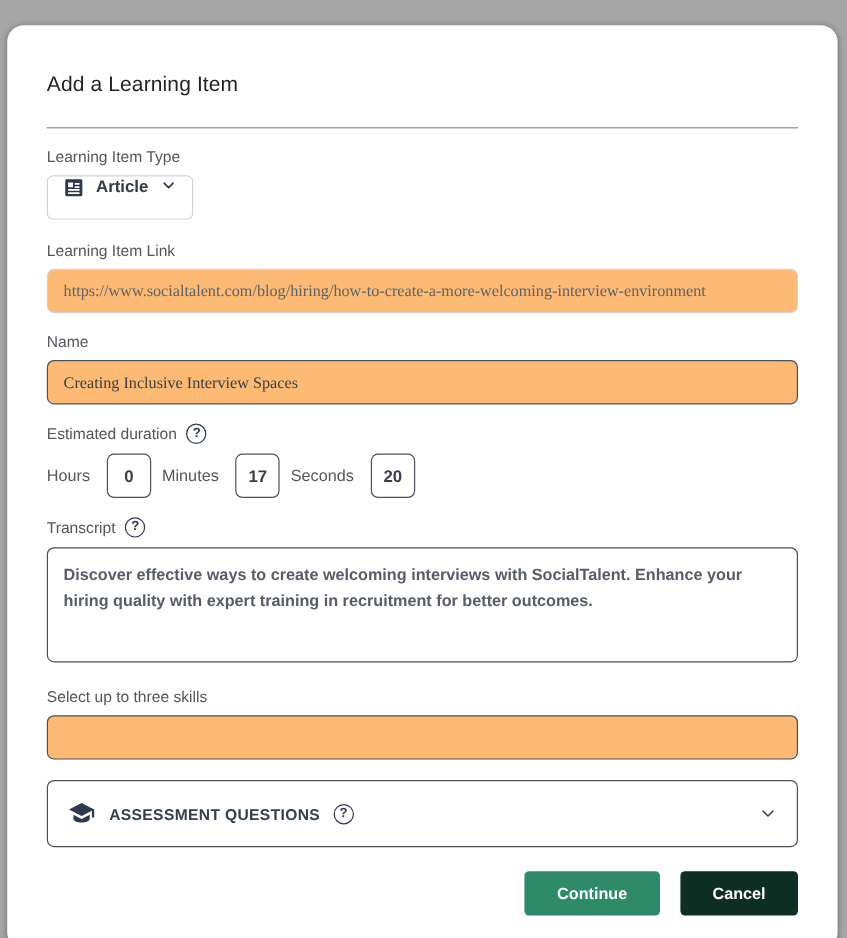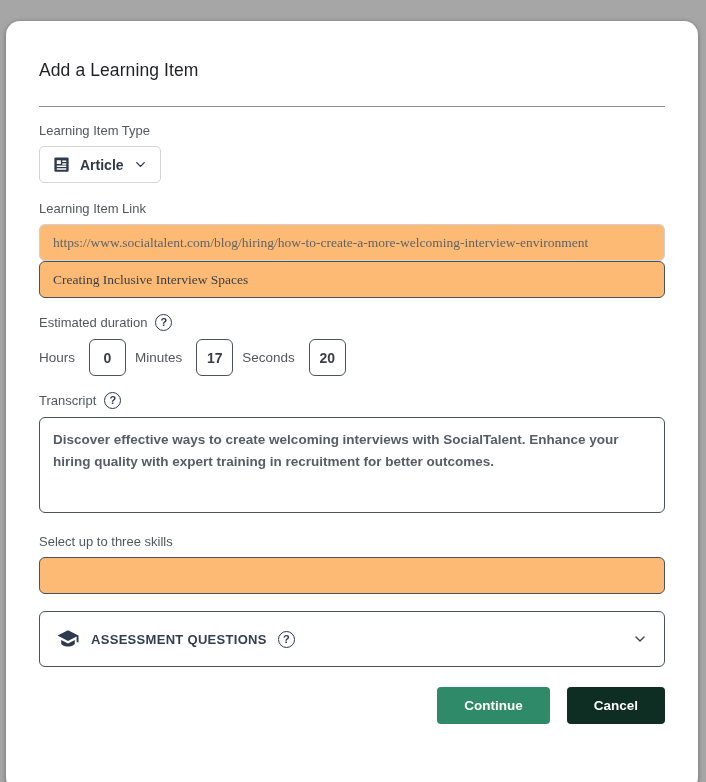--- a/index.html
+++ b/index.html
@@ -32,21 +32,21 @@
     display:flex;align-items:center;gap:8px;margin:16px 0 8px 0;
   }
   .label-row .field-label{margin:0;}
   .help-badge{
     width:17px;height:17px;border:1.6px solid #2e3a4e;border-radius:50%;
     color:#2e3a4e;font-size:11px;font-weight:700;line-height:1;
     display:inline-flex;align-items:center;justify-content:center;
     box-sizing:border-box;flex:0 0 auto;
   }
   .type-dropdown{
-    display:inline-flex;align-items:center;gap:9px;
+    display:inline-flex;gap:9px;
     height:37px;padding:0 12px;
     background:#fff;border:1px solid #d4d4d4;border-radius:5px;
     font-family:inherit;font-size:14px;font-weight:700;color:#303a44;
     cursor:pointer;
   }
   .type-dropdown svg{display:block;}
   .text-input{
     display:block;width:100%;height:37px;box-sizing:border-box;
     border-radius:6px;padding:0 13px;
     font-family:Liberation Serif, serif;font-size:13.5px;background:#fdba74;outline:none;
@@ -114,20 +114,21 @@
             <path d="M6 9l6 6 6-6"></path>
           </svg>
       </span>
     </button>
 
     
     <label class="field-label" style="margin-top:18px;">Learning Item Link</label>
     <input class="text-input border-light" type="text" value="https://www.socialtalent.com/blog/hiring/how-to-create-a-more-welcoming-interview-environment" style="">
 
     
+    <label class="field-label">Name</label>
     <input class="text-input border-dark" type="text" value="Creating Inclusive Interview Spaces" style="">
 
     
     <div class="label-row">
       <span class="field-label">Estimated duration</span>
       <span class="help-badge">?</span>
     </div>
     <div class="duration-row">
       <span class="dur-label">Hours</span>
       <input class="dur-input" type="text" value="0" style="">

